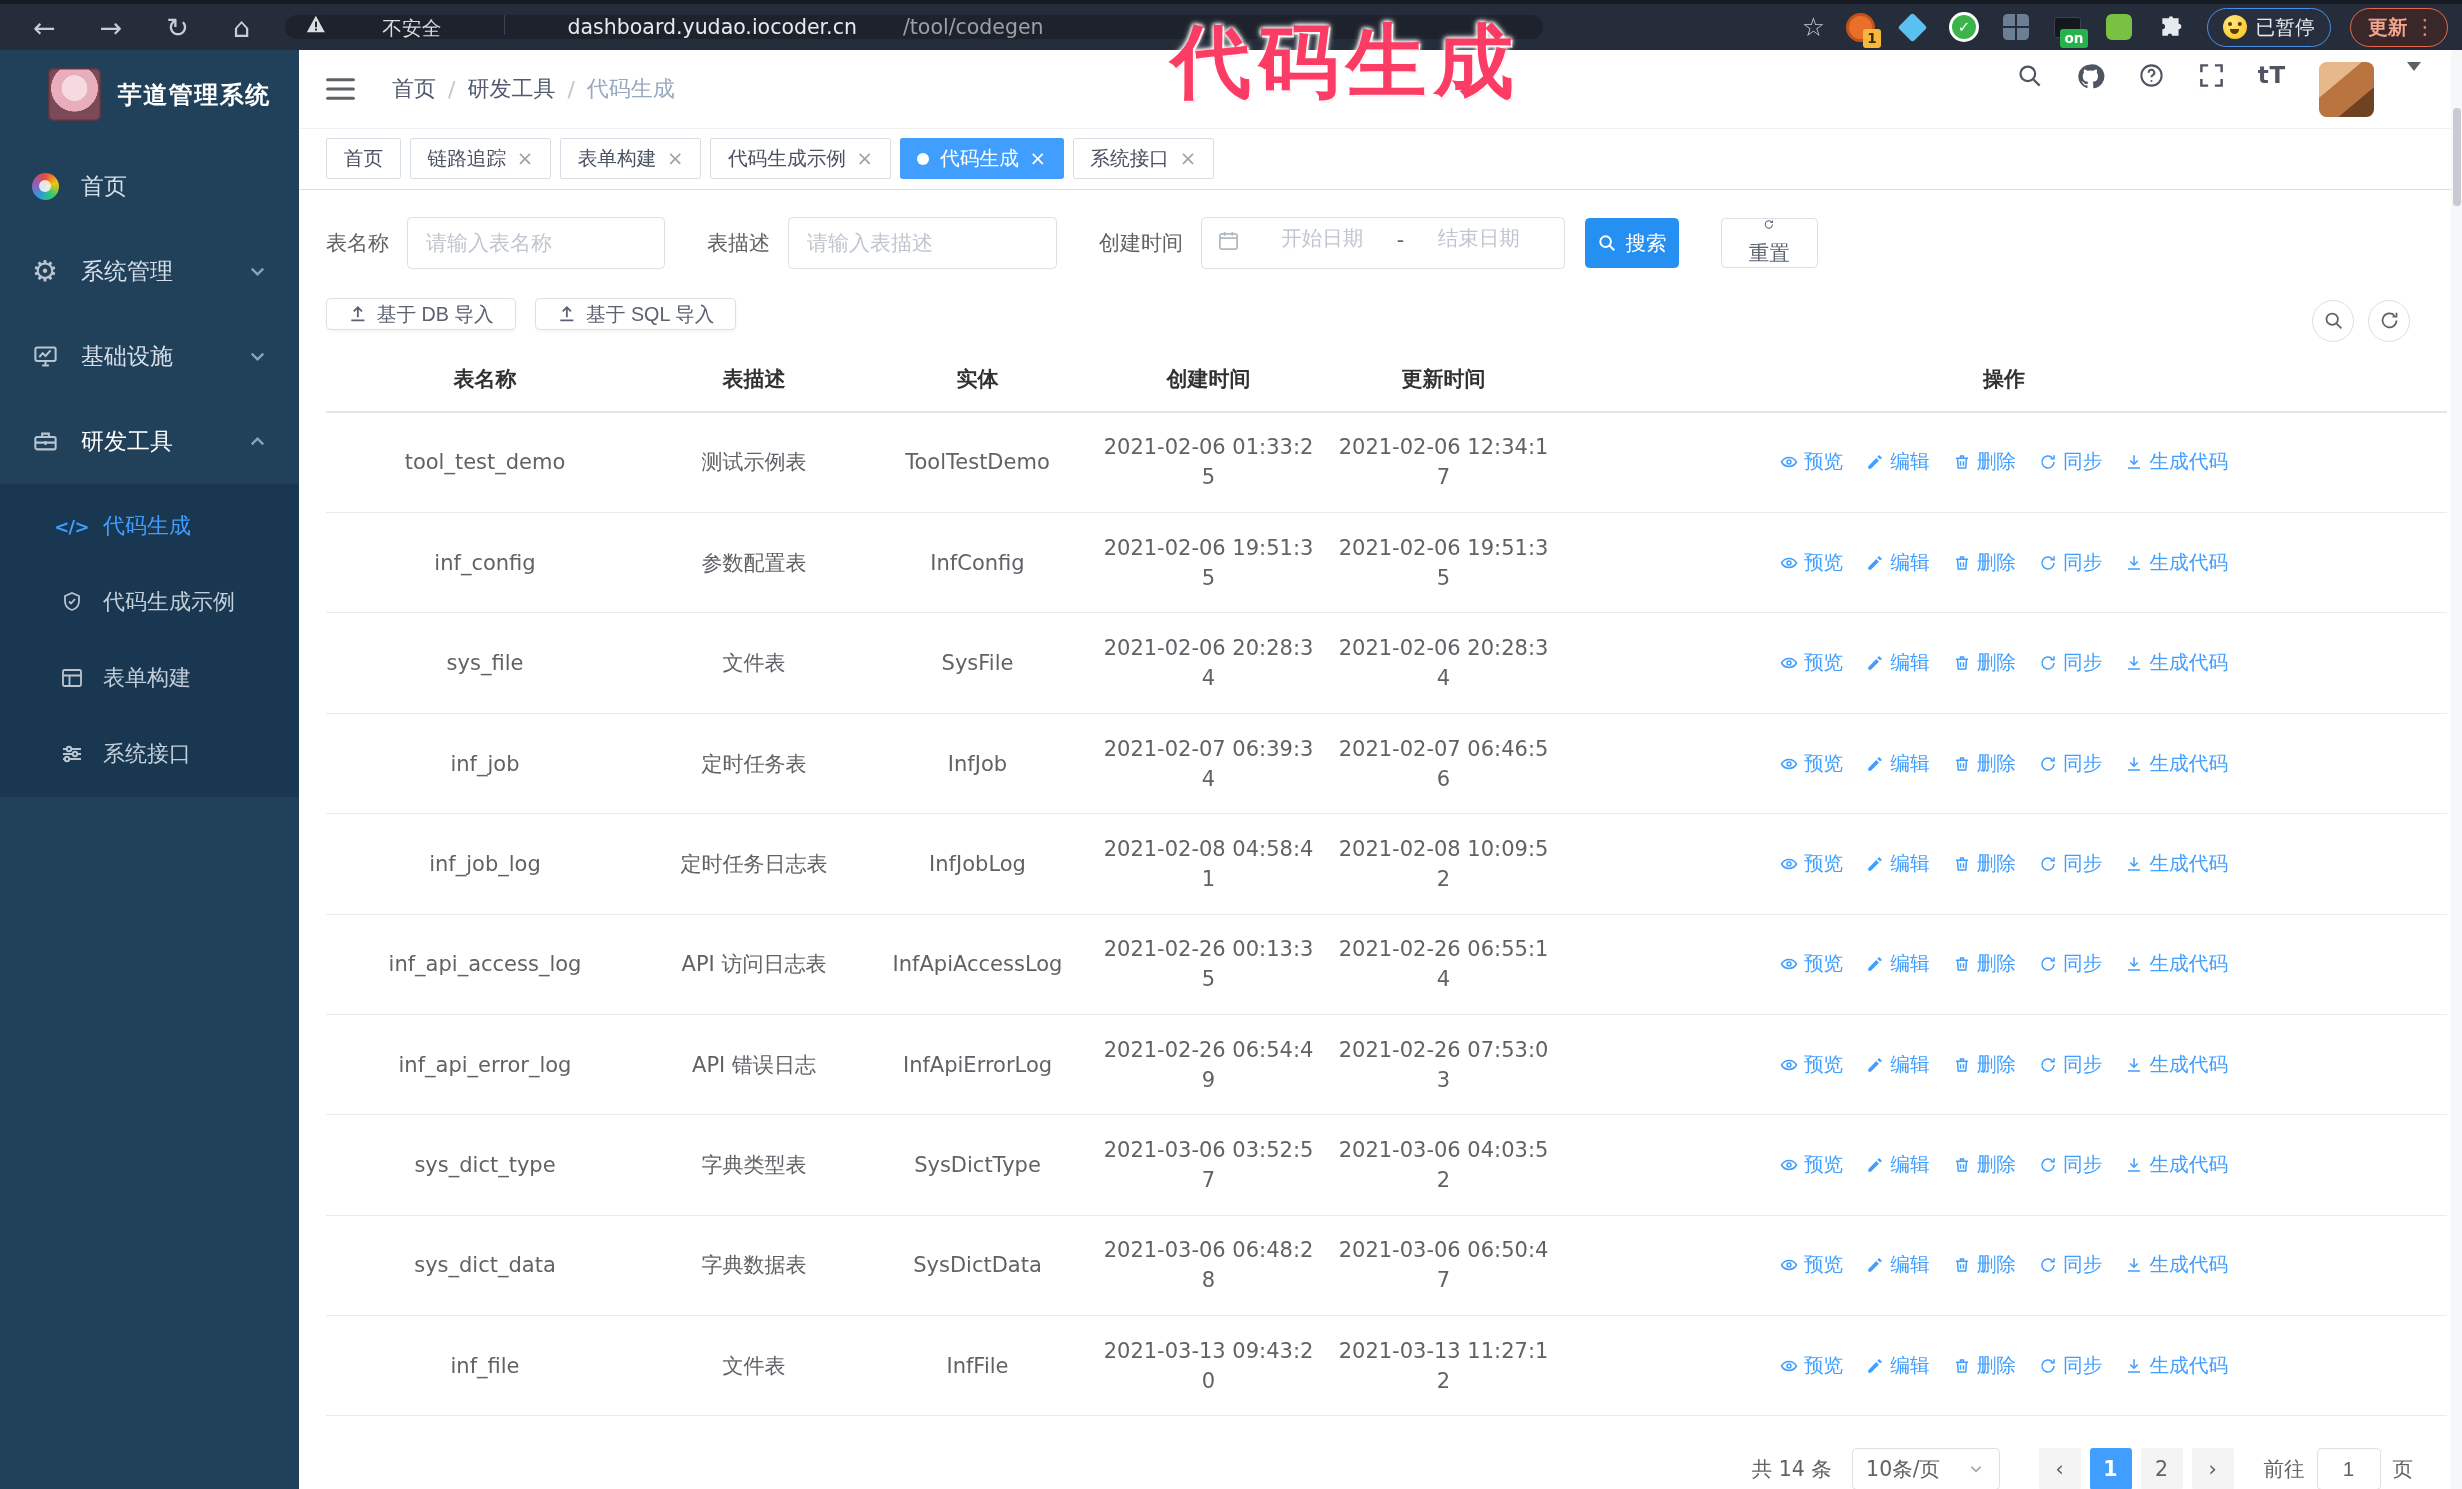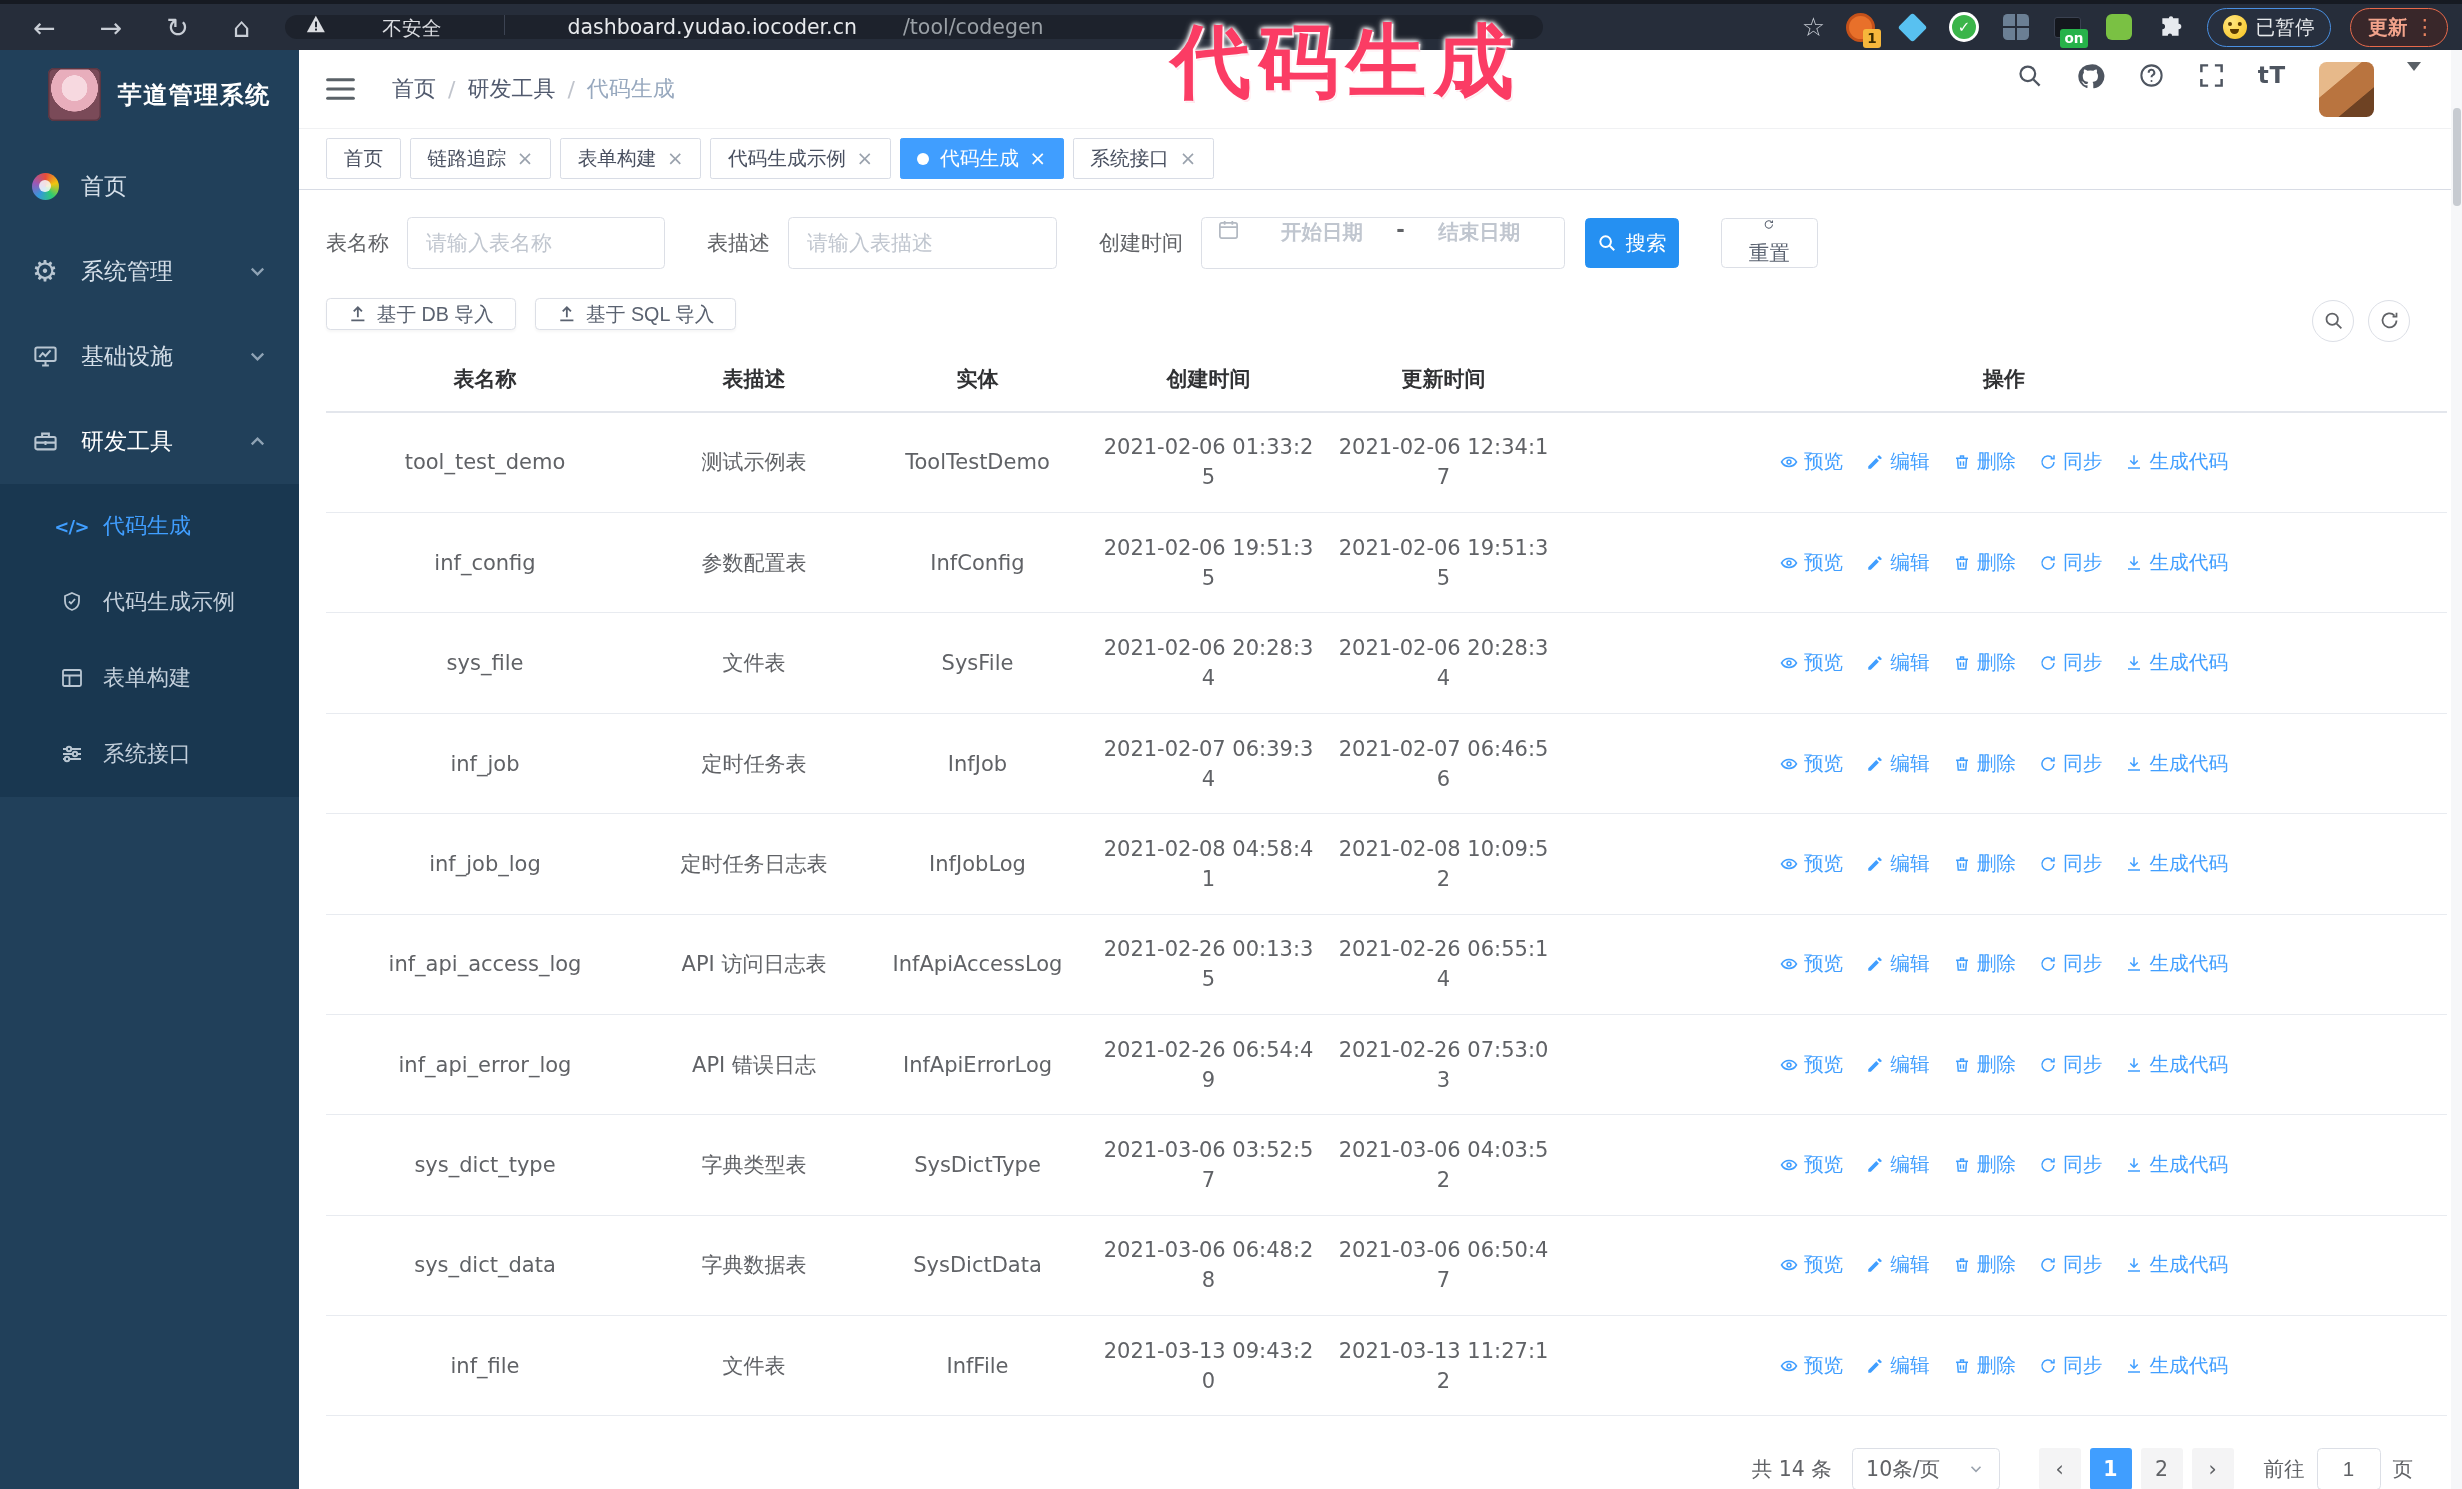--- a/index.html
+++ b/index.html
@@ -85,21 +85,21 @@
   .tab.active .tab-x { color:#fff; }
   .tab-dot { width:12px; height:12px; border-radius:50%; background:#fff; margin-right:10.6px; }
 
   .searchrow { display:flex; align-items:center; margin:27px 0 0 27px; }
   .f-label { font-size:21px; color:#606266; margin-right:18px; }
   .inp { height:52px; border:0.8px solid #dcdfe6; border-radius:4.5px; background:#fff; font-size:21px; color:#606266; padding:0 18px; outline:none; }
   .inp::placeholder { color:#c0c6cf; }
   .inp.name { width:258px; }
   .inp.desc { width:269px; }
   .ml56 { margin-left:42px; }
-  .daterange { width:364px; height:52px; border:0.8px solid #dcdfe6; border-radius:4.5px; display:flex; align-items:flex-start; padding:0 15px; color:#c0c6cf; font-size:20.5px;font-weight:bold; }
+  .daterange { width:364px; height:52px; border:0.8px solid #dcdfe6; border-radius:4.5px; display:flex; align-items:flex-end; padding:16px 15px; color:#c0c6cf; font-size:20.5px; }
   .daterange .cal { color:#b3b9c2; margin-right:12px; }
   .dr-start,.dr-end { flex:1; text-align:center; }
   .dr-sep { color:#606266; margin:0 4.5px; }
   .btn { display:inline-flex; align-items:center; justify-content:center; gap:9px; height:50px; border-radius:4.5px; font-size:20.5px; cursor:pointer; border:0.8px solid #dcdfe6; background:#fff; color:#5a6270; }
   .btn.primary { background:#2590f2; border-color:#2590f2; color:#fff; }
   .btn.search { width:94px; margin-left:19.7px; }
   .btn.reset { width:97px; margin-left:42px;flex-direction:column; }
 
   .importrow { display:flex; align-items:center; margin:29px 0 0 27px; position:relative; }
   .btn.import { padding:0 21px; height:32px; font-size:19.7px; box-shadow:0 1.5px 3px rgba(0,0,0,.04); }

